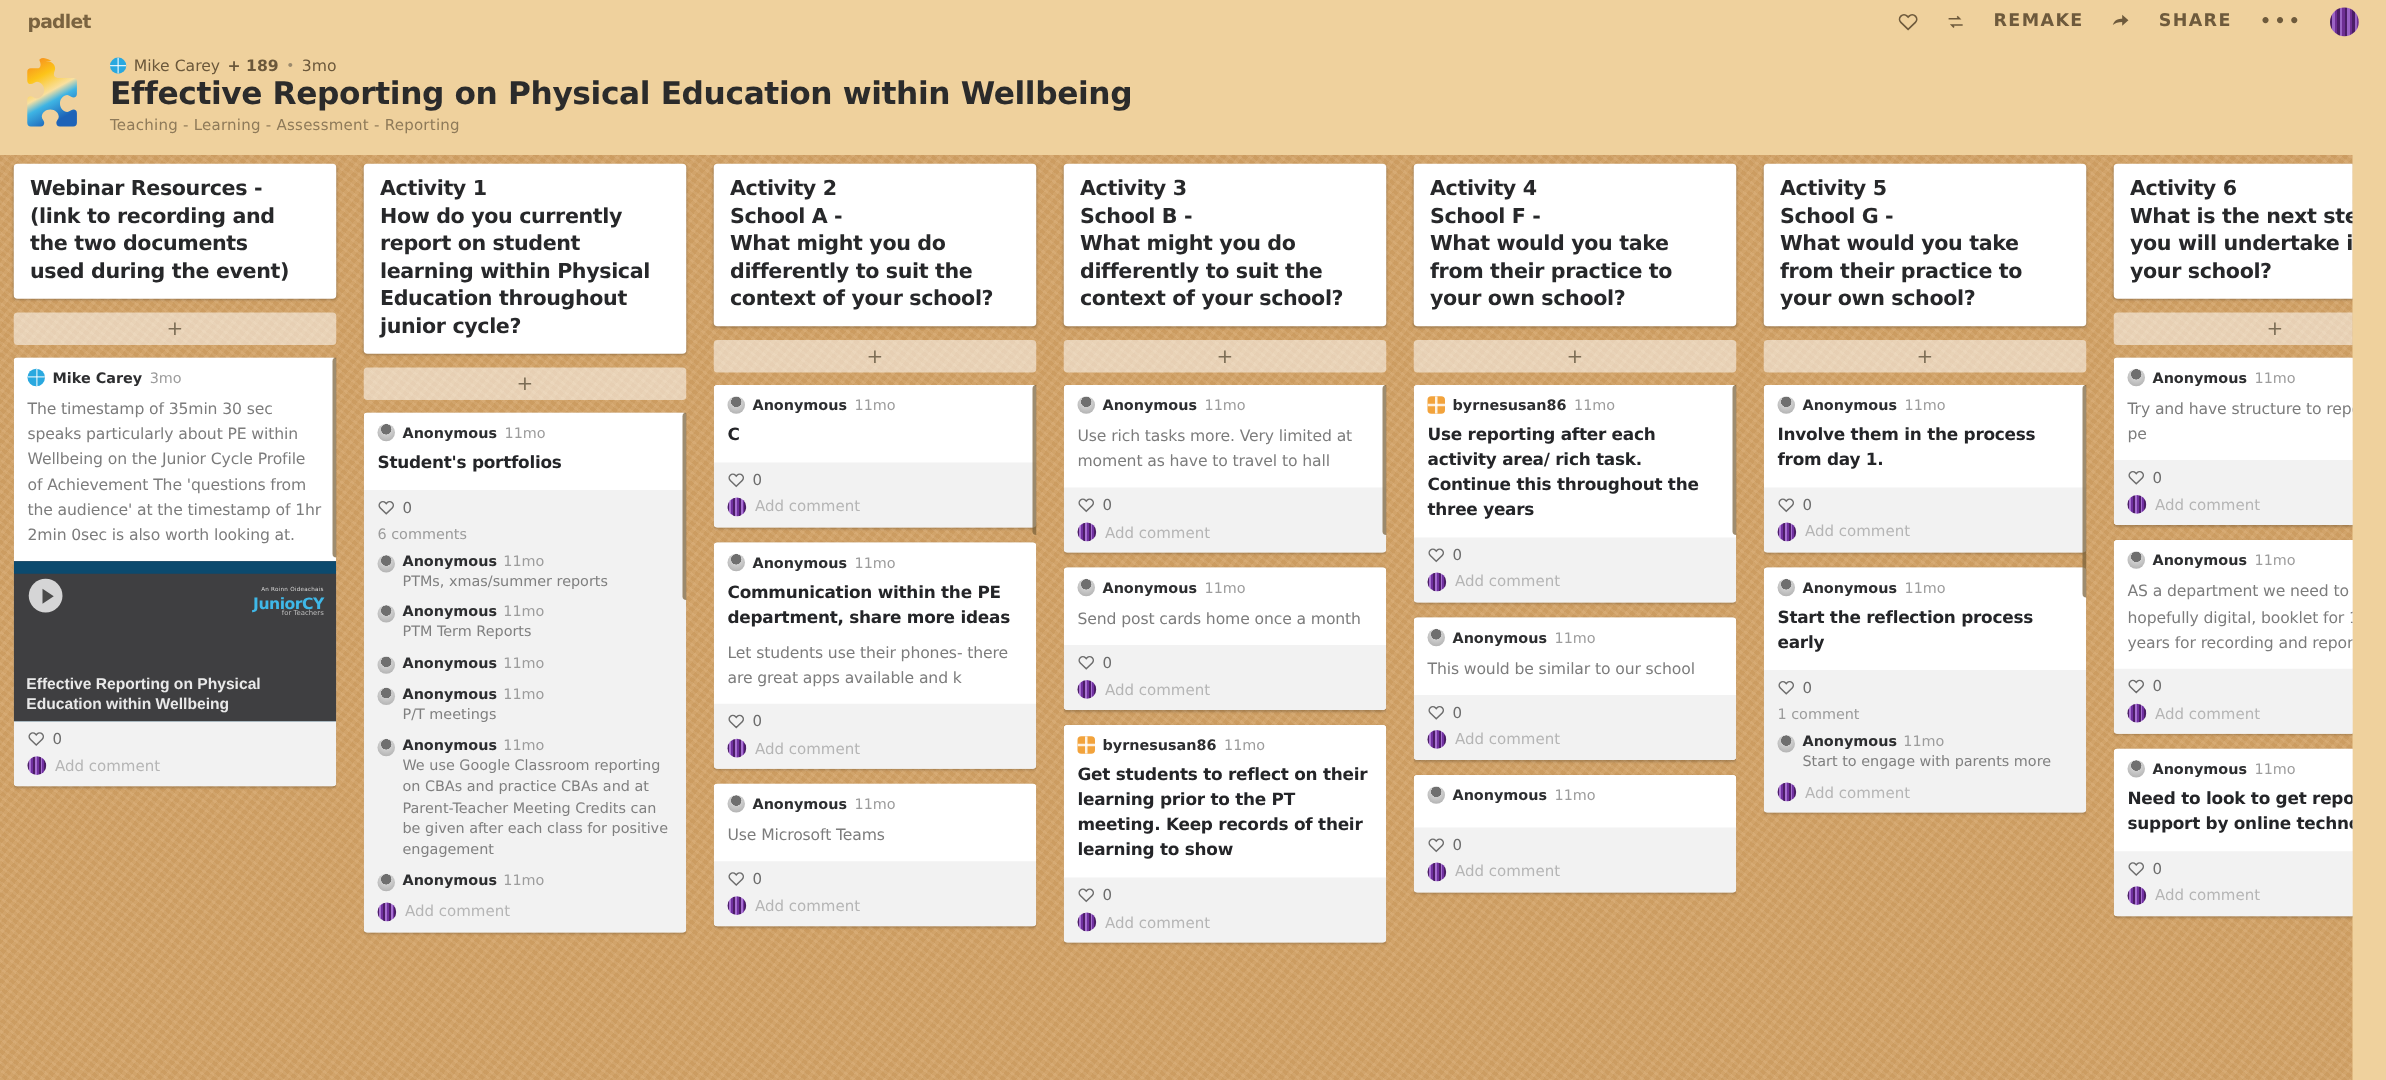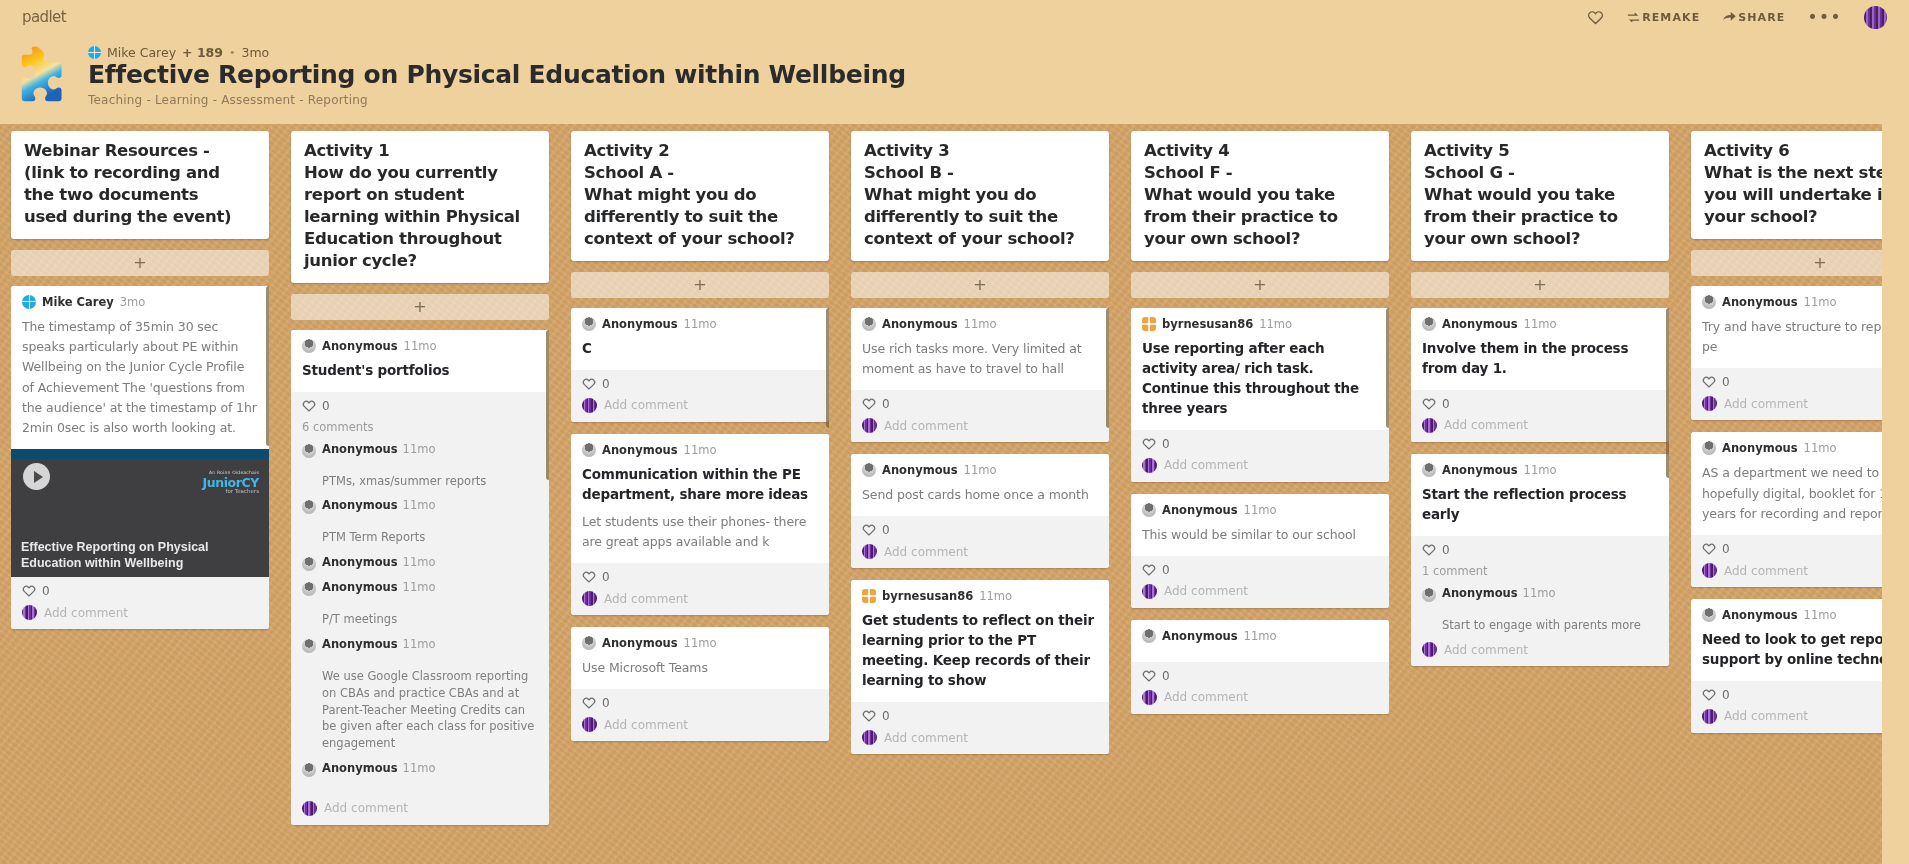--- a/index.html
+++ b/index.html
@@ -10,29 +10,29 @@
   }
 
   
   .topbar {
     position: absolute; top: 0; left: 0; width: 1909px; height: 34px;
     background: #efd19d; display: flex; align-items: center;
     padding: 0 22px;
   }
   .brand {
     font-family: "DejaVu Sans", sans-serif;
-    font-size: 15px; font-weight: 400; color: #7a6340;
+    font-size: 15px; font-weight: 700; color: #7a6340;
     letter-spacing: -0.6px;
   }
   .topbar-right {
     margin-left: auto; display: flex; align-items: center; gap: 22px;
   }
   .tb-btn {
-    display: flex; align-items: center; gap: 1px;
-    font-size: 11px; letter-spacing: 1.1px; color: #6e5a3c;
+    display: flex; align-items: center; gap: 23px;
+    font-size: 14px; letter-spacing: 1.1px; color: #6e5a3c;
     font-weight: 600; cursor: pointer;
   }
   .tb-icon { display: inline-flex; align-items: center; }
   .tb-dots { font-size: 17px; color: #6e5a3c; letter-spacing: 1.5px; line-height: 1; cursor: pointer; }
   .avatar-top {
     width: 23px; height: 23px; border-radius: 50%;
     background:
       repeating-linear-gradient(90deg,#4b1d66 0 2px,#9a63c4 2px 4px,#6e2f93 4px 6px);
     cursor: pointer;
   }
@@ -164,21 +164,21 @@
     background: #f2f2f2; padding: 7px 11px 9px 11px;
   }
   .likes { display: flex; align-items: center; gap: 6px; color:#6d6d6d; font-size: 12px; }
   .heart { width: 14px; height: 14px; display:inline-block; }
 
   .comments-count { font-size: 11.5px; color: #9b9b9b; margin: 7px 0 8px 0; }
   .comment { display: flex; gap: 6px; margin-bottom: 9px; }
   .comment .av { margin-top: 2px; }
   .comment-main { flex: 1; min-width:0; }
   .comment-head { display:flex; align-items:center; gap:5px; }
-  .comment-text { font-size: 11.5px; color: #7f7f7f; line-height: 1.46; margin-top: 17px; }
+  .comment-text { font-size: 11.5px; color: #7f7f7f; line-height: 1.46; margin-top: 1px; }
 
   .add-comment {
     display: flex; align-items: center; gap: 7px; margin-top: 7px;
   }
   .cav {
     width: 15px; height: 15px; border-radius: 50%; flex:0 0 15px;
     background: repeating-linear-gradient(90deg,#4b1d66 0 1.5px,#a871d2 1.5px 3px,#7030a0 3px 4.5px);
   }
   .add-comment-label { font-size: 12px; color: #b5b5b5; }
 

